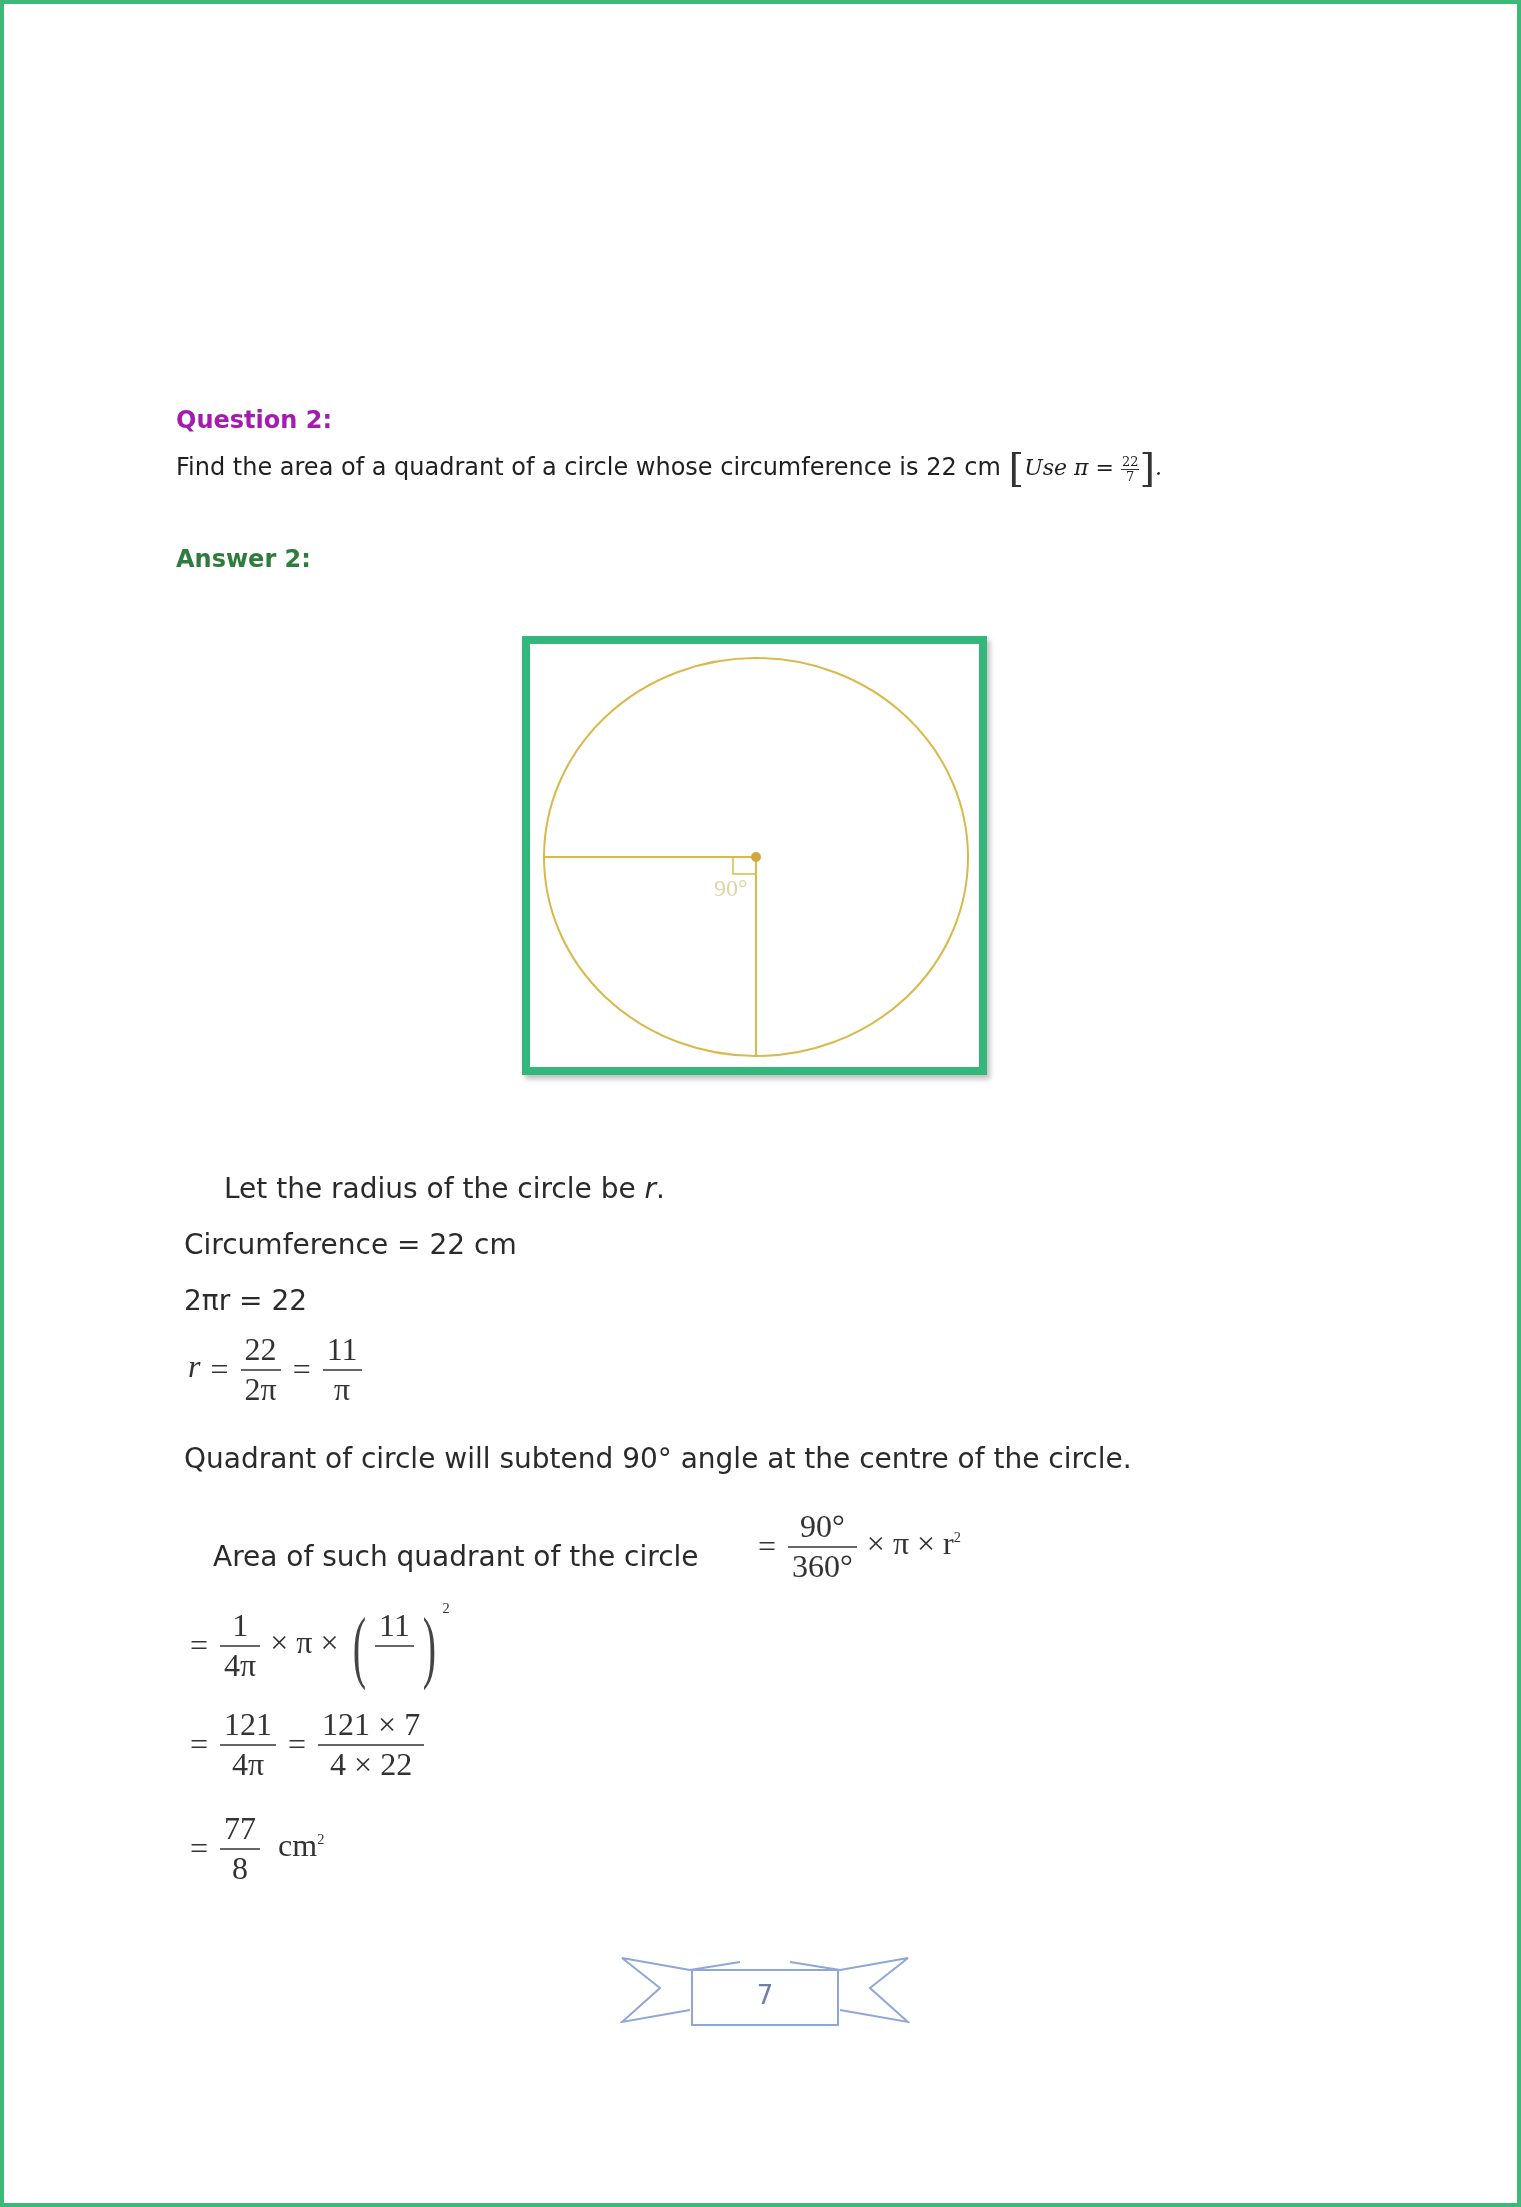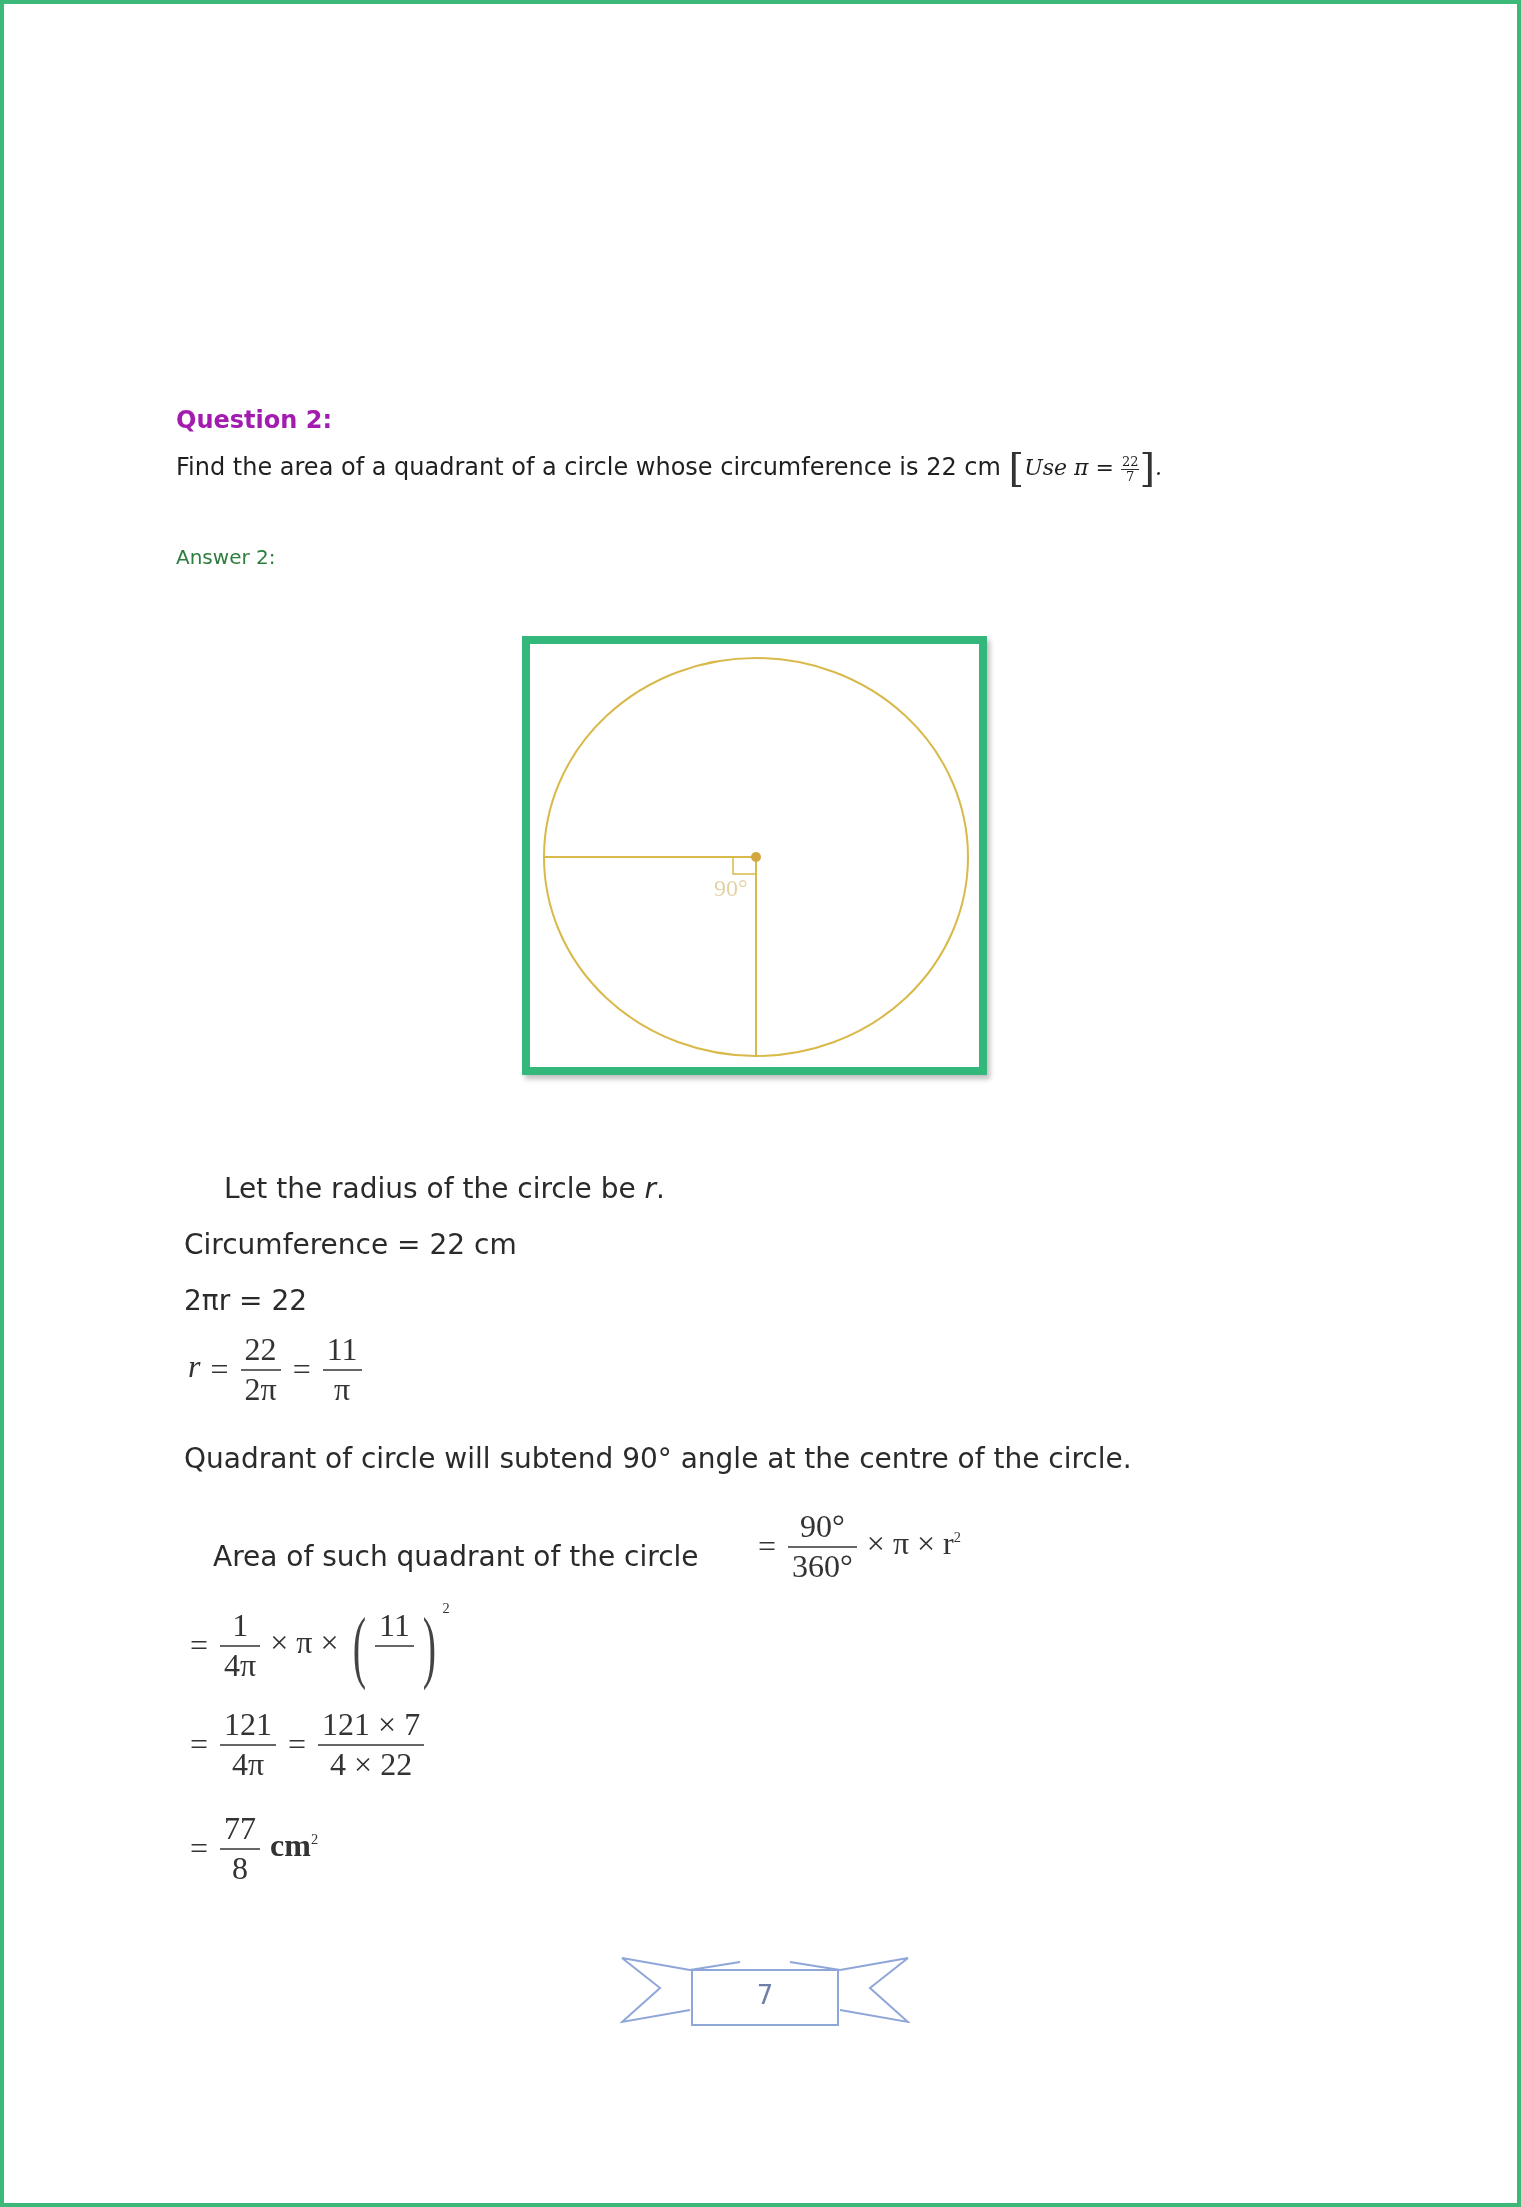--- a/index.html
+++ b/index.html
@@ -14,21 +14,21 @@
     box-sizing: border-box; border: 4px solid #3cb878;
   }
   .abs { position: absolute; white-space: nowrap; }
   .q-title { left: 176px; top: 406px; font-size: 24px; font-weight: bold; color: #a21caf; }
   .q-text { left: 176px; top: 444px; font-size: 24px; color: #1f1f1f; }
   .hint { font-family: "DejaVu Serif", serif; font-style: italic; font-size: 22px; }
   .bracket { font-family: "DejaVu Serif", serif; font-style: normal; font-size: 40px; font-weight: 100; vertical-align: -6px; color:#333; }
   .mini-frac { display: inline-block; vertical-align: middle; text-align: center; font-style: normal; font-size: 13px; line-height: 14px; }
   .mini-frac .num { display: block; border-bottom: 1px solid #333; padding: 0 1px; }
   .mini-frac .den { display: block; }
-  .a-title { left: 176px; top: 545px; font-size: 20px; font-weight: normal; color: #2e7d3e; }
+  .a-title { left: 176px; top: 545px; font-size: 24px; font-weight: bold; color: #2e7d3e; }
 
   .figure {
     position: absolute; left: 522px; top: 636px; width: 465px; height: 439px;
     box-sizing: border-box; border: 8px solid #34b77b; background: #fff;
     box-shadow: 3px 4px 5px rgba(0,0,0,0.25);
   }
   .figure svg { position: absolute; left: 0; top: 0; }
 
   .sol { left: 184px; font-size: 28px; color: #2a2a2a; }
   .math { font-family: "Liberation Serif", serif; color: #333; position: absolute; white-space: nowrap; }
@@ -102,21 +102,21 @@
 <div class="math" style="left:188px; top:1708px; font-size:32px;">
   <span class="eq">=</span>
   <span class="frac"><span class="num">121</span><span class="den">4π</span></span>
   <span class="eq">=</span>
   <span class="frac"><span class="num">121 × 7</span><span class="den">4 × 22</span></span>
 </div>
 
 <div class="math" style="left:188px; top:1812px; font-size:32px;">
   <span class="eq">=</span>
   <span class="frac"><span class="num">77</span><span class="den">8</span></span>
-  <span style="margin-left:0;font-weight:bold;">cm</span><sup>2</sup>
+  <span style="margin-left:8px;">cm</span><sup>2</sup>
 </div>
 
 <div class="page-ribbon">
   <svg width="290" height="85" viewBox="0 0 290 85">
     <g fill="none" stroke="#8fa6d8" stroke-width="2">
       <polyline points="70,20 2,8 40,38 2,72 70,60"></polyline>
       <polyline points="220,20 288,8 250,38 288,72 220,60"></polyline>
       <line x1="70" y1="20" x2="120" y2="12"></line>
       <line x1="220" y1="20" x2="170" y2="12"></line>
       <rect x="72" y="20" width="146" height="55"></rect>

